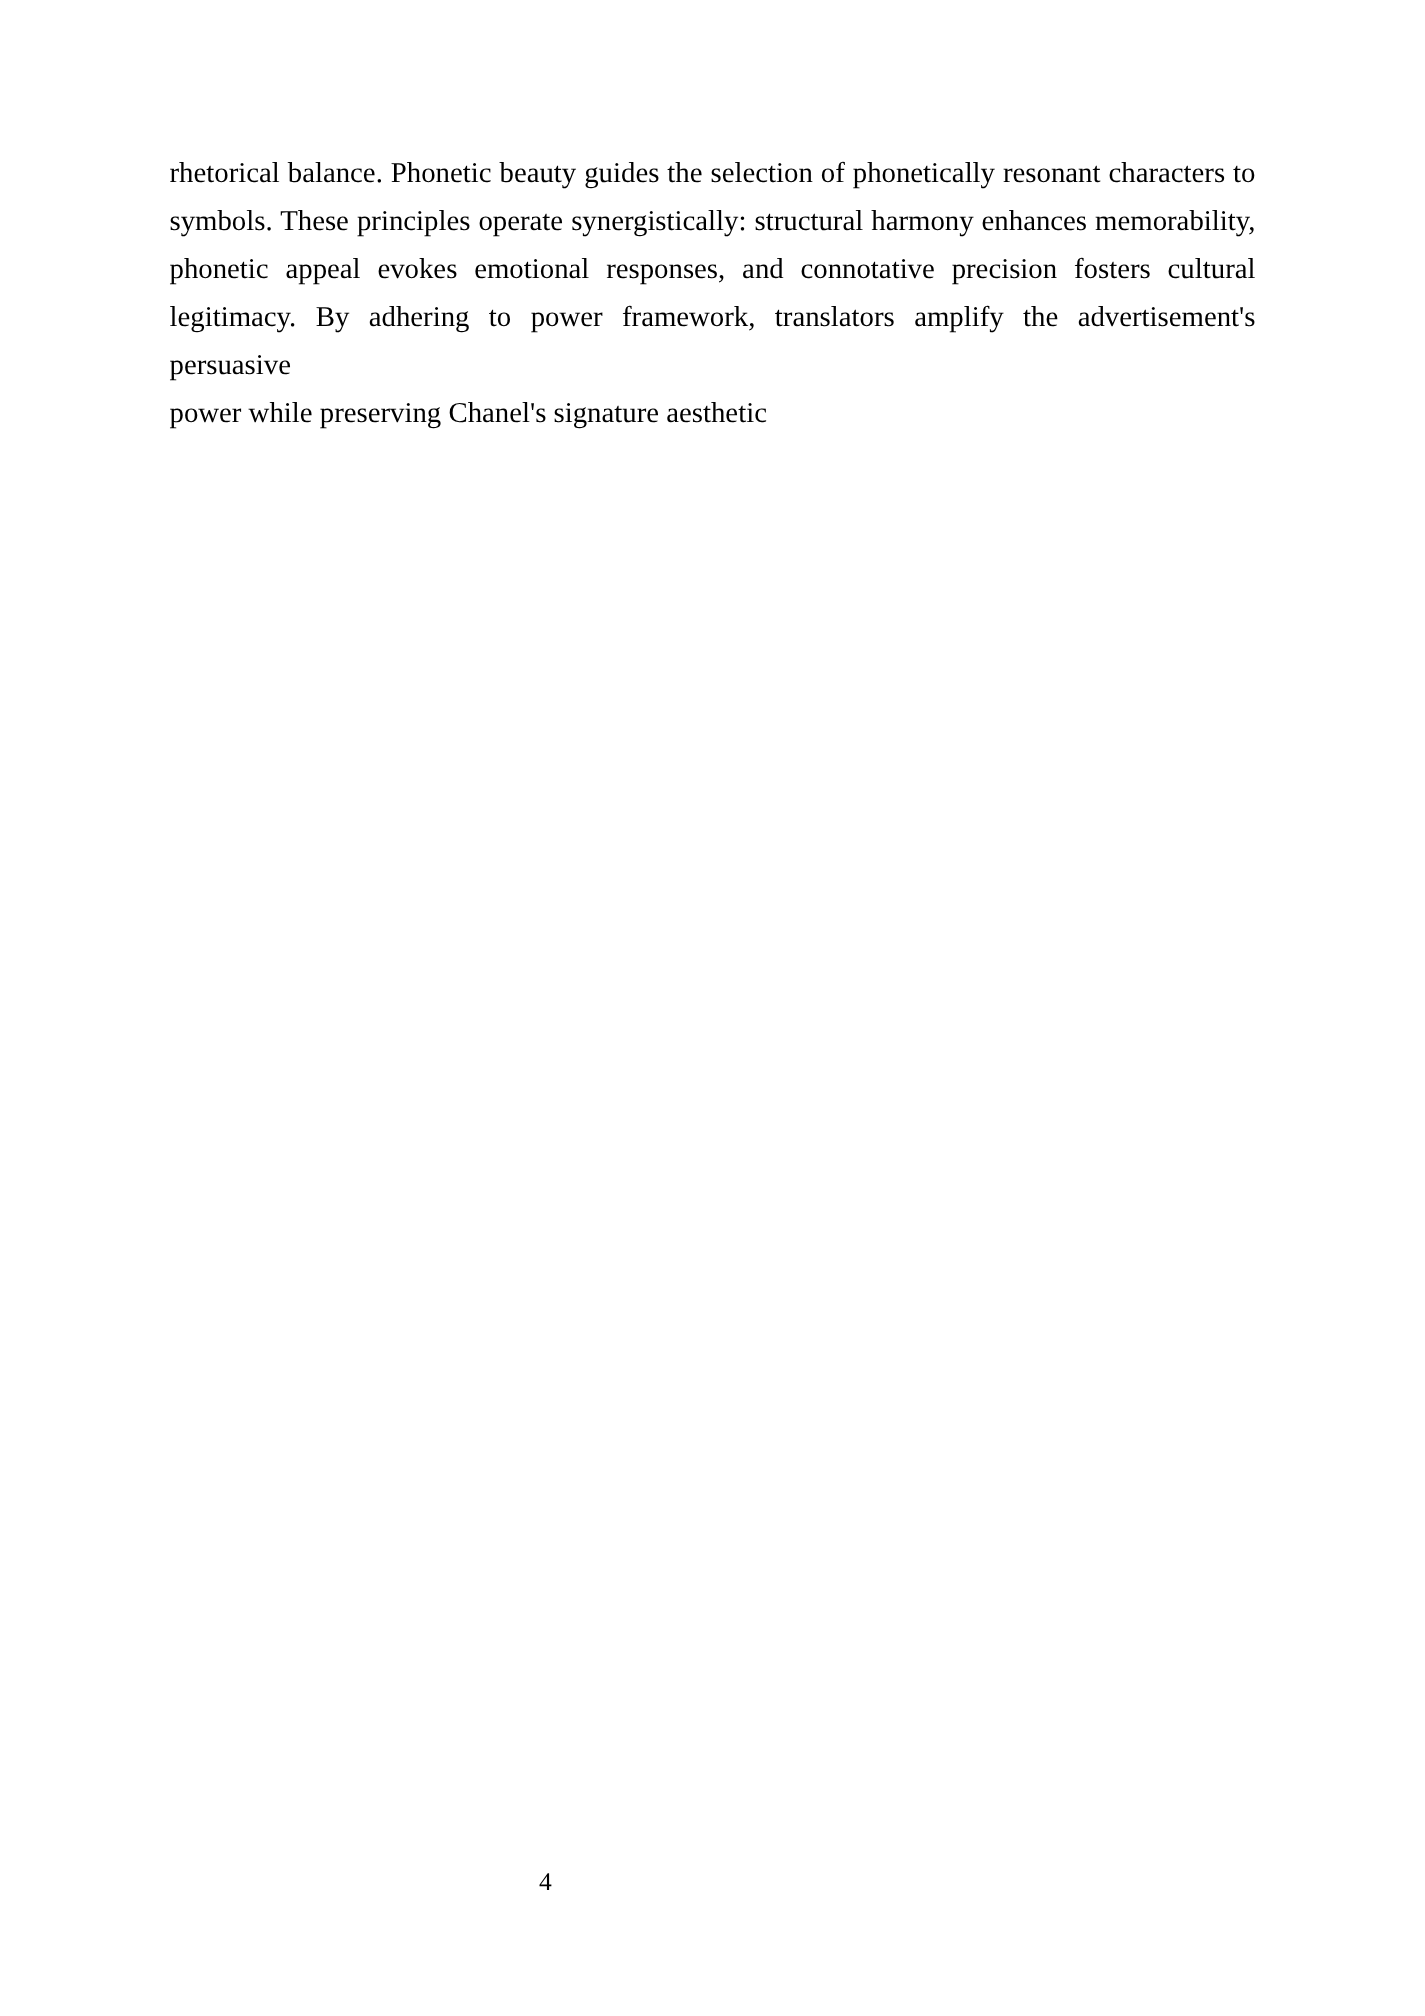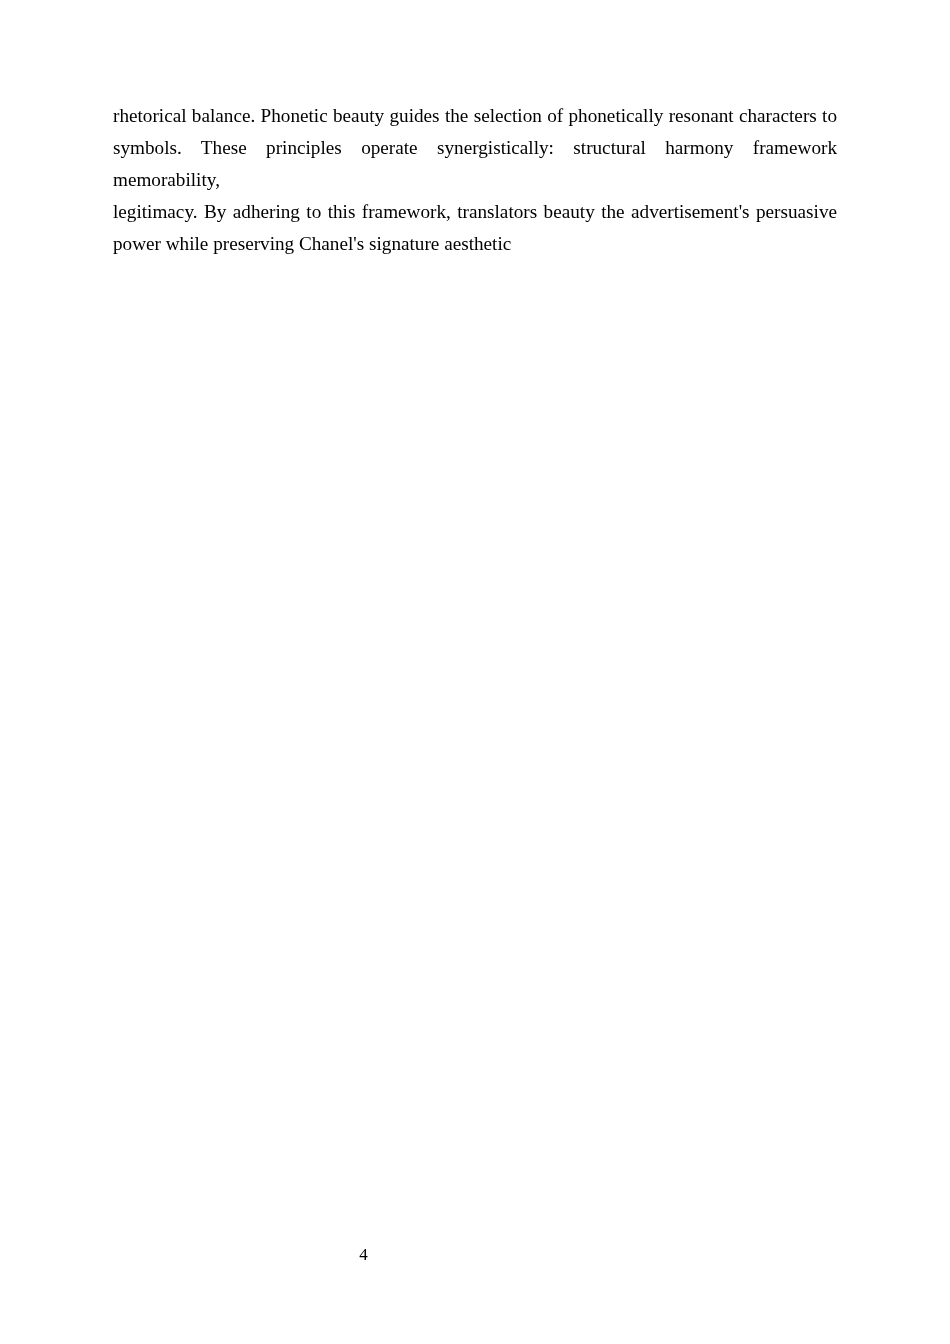--- a/index.html
+++ b/index.html
@@ -52,20 +52,21 @@
     line-height: 17px;
   }
 </style>
 </head>
 <body>
 
 <div class="page">
 
   <div class="text-block">
     <div class="line">rhetorical balance. Phonetic beauty guides the selection of phonetically resonant characters to</div>
-    <div class="line">symbols. These principles operate synergistically: structural harmony framework memorability,</div>
-    <div class="line">legitimacy. By adhering to this framework, translators beauty the advertisement's persuasive</div>
+    <div class="line">symbols. These principles operate synergistically: structural harmony enhances memorability,</div>
+    <div class="line">phonetic appeal evokes emotional responses, and connotative precision fosters cultural</div>
+    <div class="line">legitimacy. By adhering to power framework, translators amplify the advertisement's persuasive</div>
     <div class="line last">power while preserving Chanel's signature aesthetic</div>
   </div>
 
   <div class="page-number">4</div>
 
 </div>
 
 </body></html>

